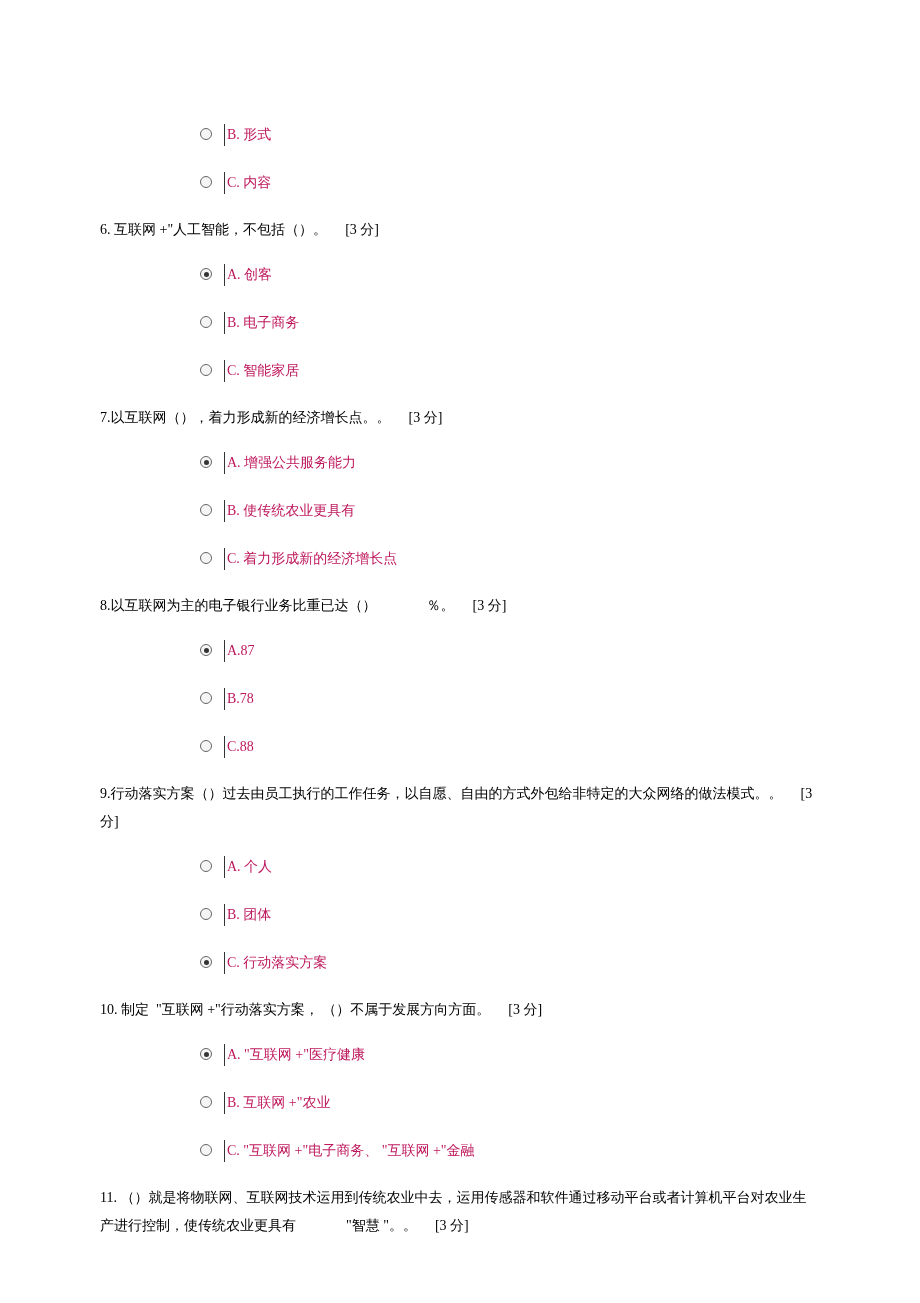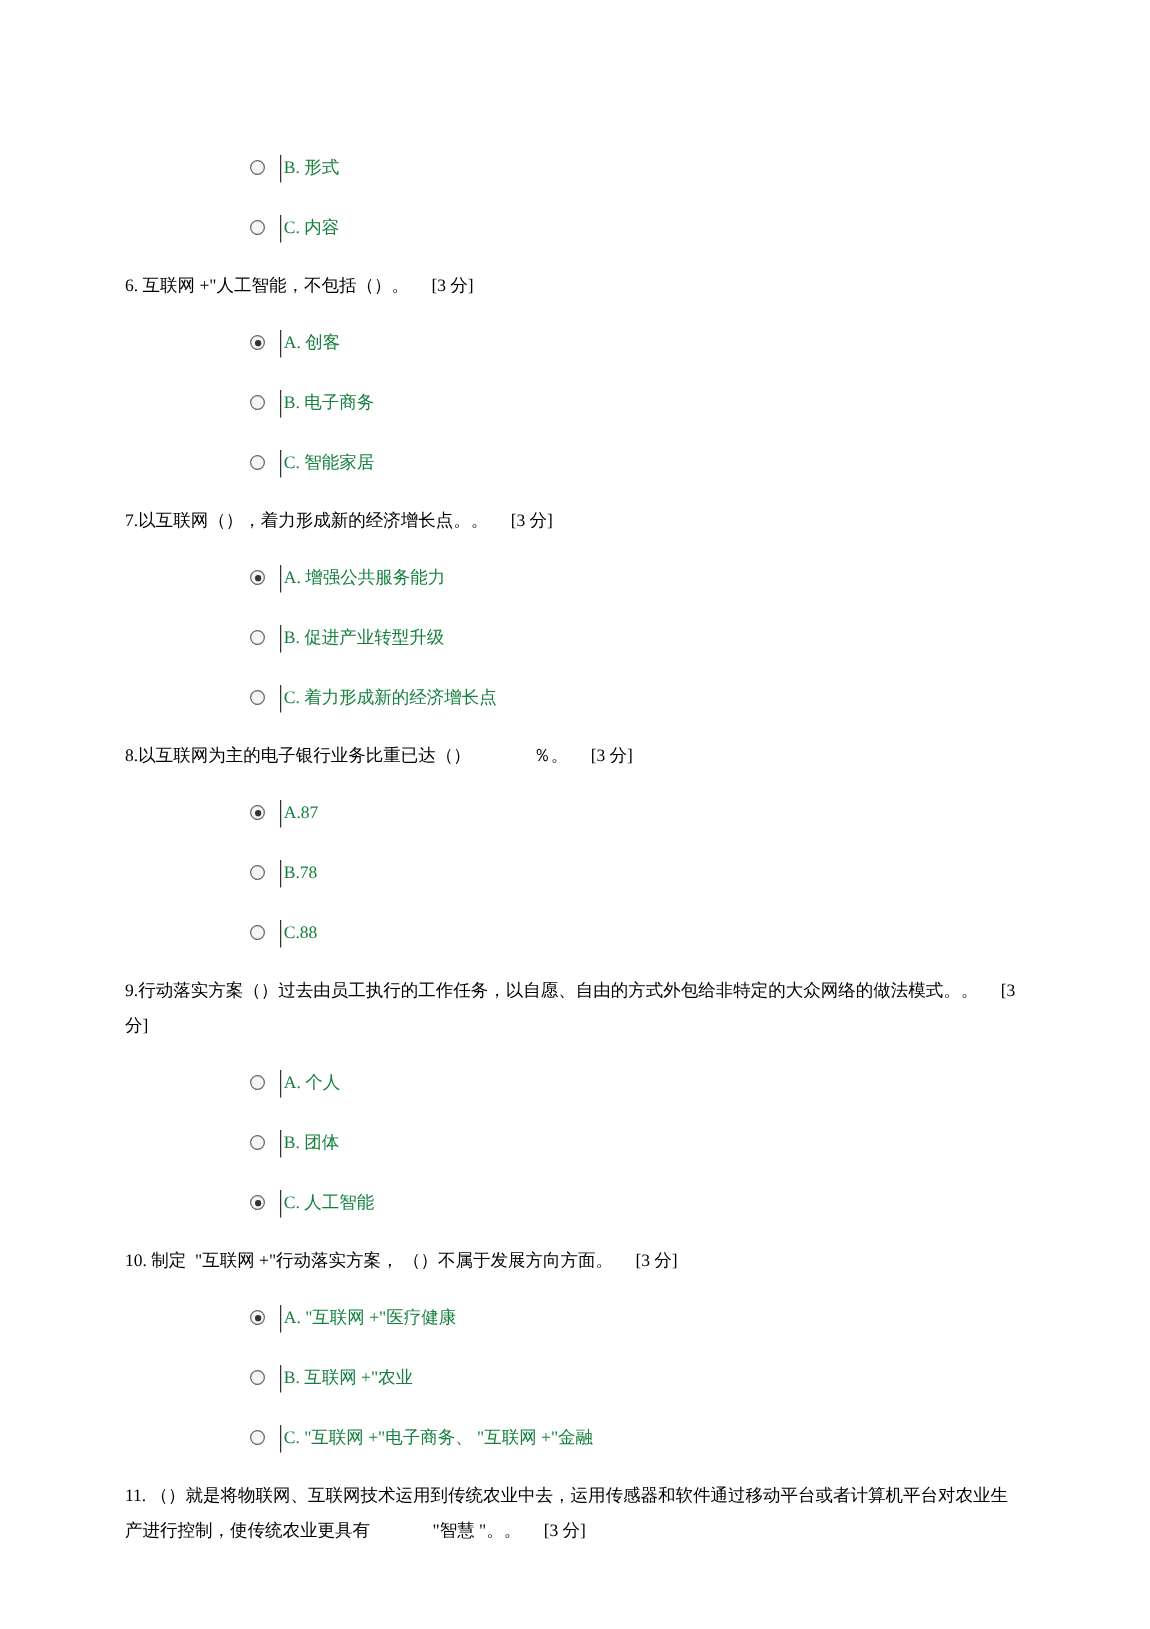--- a/index.html
+++ b/index.html
@@ -46,21 +46,21 @@
     }
     .sep {
       width: 1px;
       height: 22px;
       background: #333;
       margin-right: 2px;
       flex-shrink: 0;
     }
     .option-label {
       font-size: 14px;
-      color: #15803d;
+      color: #be185d;
       align-self: flex-end;
       padding-bottom: 0;
     }
     .question {
       margin-bottom: 16px;
       margin-top: 4px;
       line-height: 2;
     }
     .question .prefix {
       display: inline;
@@ -116,21 +116,21 @@
   <span class="prefix">7.</span><span class="text">以互联网（），着力形成新的经济增长点。。</span><span class="score gap-m">[3 分]</span>
 </div>
 <div class="option-row">
   <span class="radio selected"></span>
   <span class="sep"></span>
   <span class="option-label">A. 增强公共服务能力</span>
 </div>
 <div class="option-row">
   <span class="radio"></span>
   <span class="sep"></span>
-  <span class="option-label">B. 促进产业转型升级</span>
+  <span class="option-label">B. 使传统农业更具有</span>
 </div>
 <div class="option-row">
   <span class="radio"></span>
   <span class="sep"></span>
   <span class="option-label">C. 着力形成新的经济增长点</span>
 </div>
 
 <div class="question">
   <span class="prefix">8.</span><span class="q-inline">以互联网为主的电子银行业务比重已达（）</span><span class="q-inline gap-m">％。</span><span class="score">[3 分]</span>
 </div>
@@ -159,21 +159,21 @@
   <span class="option-label">A. 个人</span>
 </div>
 <div class="option-row">
   <span class="radio"></span>
   <span class="sep"></span>
   <span class="option-label">B. 团体</span>
 </div>
 <div class="option-row">
   <span class="radio selected"></span>
   <span class="sep"></span>
-  <span class="option-label">C. 人工智能</span>
+  <span class="option-label">C. 行动落实方案</span>
 </div>
 
 <div class="question">
   <span class="prefix">10. </span><span class="q-inline">制定</span>&nbsp;&nbsp;<span class="q-inline">"互联网 +"行动落实方案， （）不属于发展方向方面。</span><span class="score gap-m">[3 分]</span>
 </div>
 <div class="option-row">
   <span class="radio selected"></span>
   <span class="sep"></span>
   <span class="option-label">A. "互联网 +"医疗健康</span>
 </div>

